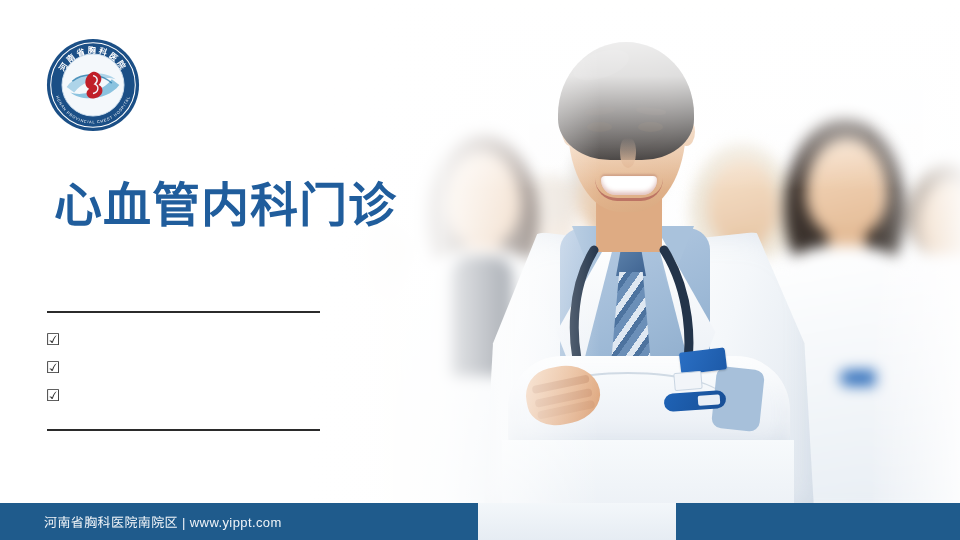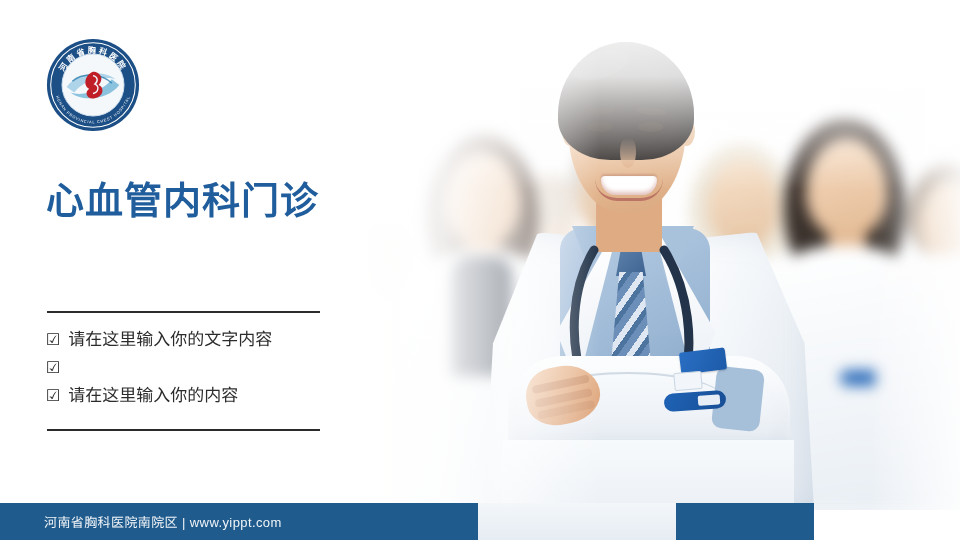--- a/index.html
+++ b/index.html
@@ -245,23 +245,23 @@
     position: absolute;
     left: 46px;
     top: 38px;
     width: 94px;
     height: 94px;
   }
   .logo svg { display:block; }
 
   .title {
     position: absolute;
-    left: 46px;
+    left: 54px;
     top: 182px;
-    font-size: 38px;
+    font-size: 48px;
     font-weight: 700;
     letter-spacing: 1px;
     line-height: 1;
     white-space: nowrap;
   }
   .subtitle {
     position: absolute;
     left: 46px;
     top: 252px;
     font-size: 30px;
@@ -300,21 +300,21 @@
     font-size: 16px;
     line-height: 28px;
     color: #2c2c2c;
   }
 
   
   .footer {
     position: absolute;
     left: 0;
     bottom: 0;
-    width: 814px;
+    width: 960px;
     height: 37px;
     background: #1f5b8c;
     z-index: 3;
   }
   .footer-text {
     position: absolute;
     left: 44px;
     top: 0;
     height: 37px;
     display: flex;
@@ -478,28 +478,26 @@
   </div>
 
   <div class="title" style="color:#205d9c">心血管内科门诊</div>
 
 
   <div class="rule top"></div>
 
   <div class="bullets">
     <div class="bullet">
       <span class="cb">☑</span>
-      <span>请在这里输入你的文字内容</span>
     </div>
     <div class="bullet">
       <span class="cb">☑</span>
     </div>
     <div class="bullet">
       <span class="cb">☑</span>
-      <span>请在这里输入你的内容</span>
     </div>
   </div>
 
   <div class="rule bottom"></div>
 
   <div class="footer">
     <div class="footer-text">河南省胸科医院南院区 | www.yippt.com</div>
   </div>
   <div class="coat-over-footer"></div>
 

